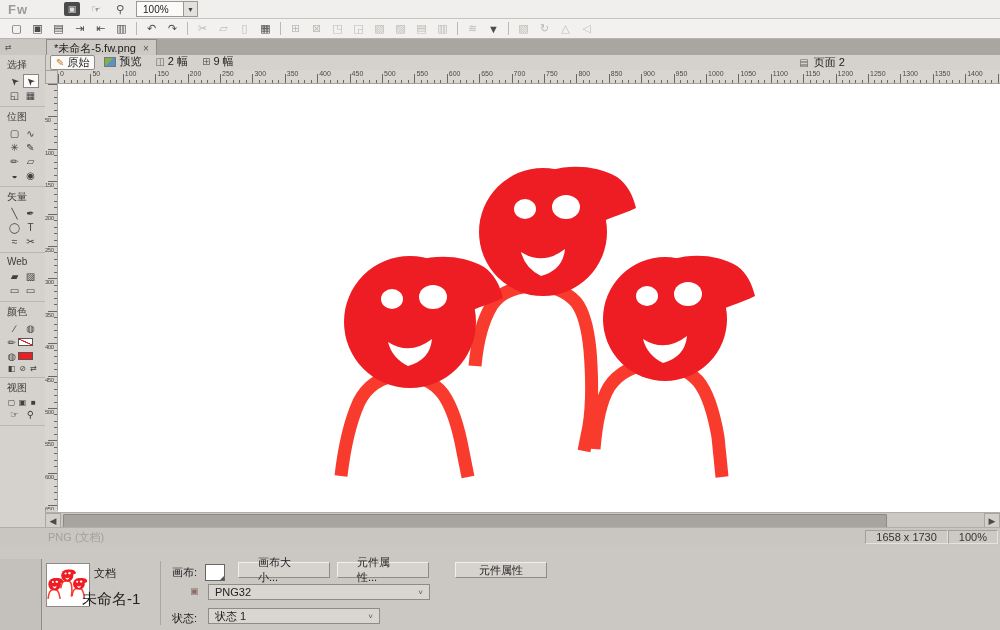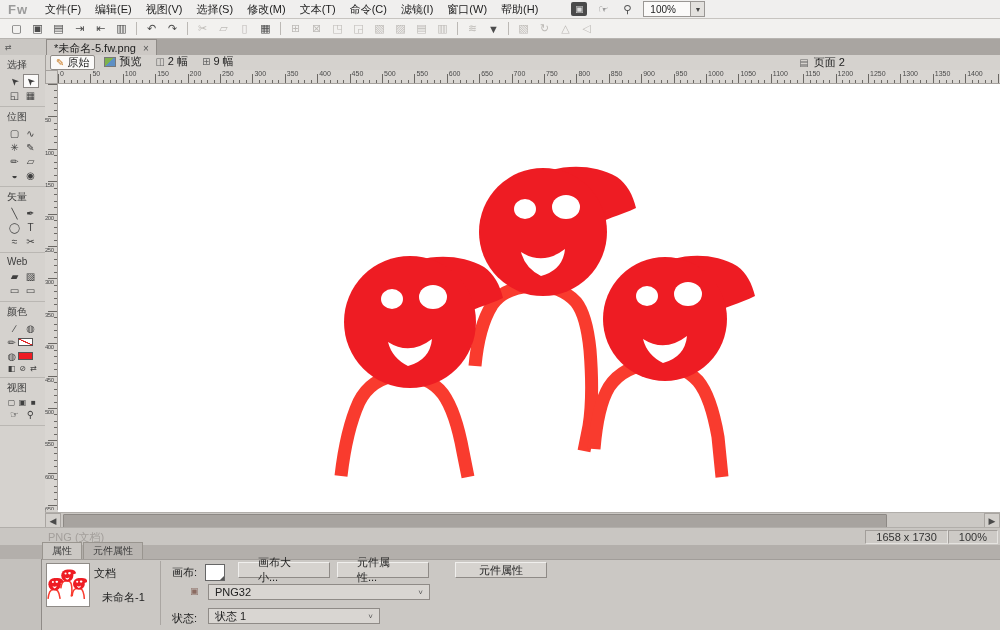--- a/index.html
+++ b/index.html
@@ -86,53 +86,41 @@
               padding:0 10px;font-size:11px;color:#333;}
   
   #props{left:0;top:545px;width:1000px;height:85px;background:#cbc8c4;}
   #props-tabs{height:14px;background:#b3afab;display:flex;align-items:flex-end;padding-left:42px;gap:1px;
               border-bottom:1px solid #a19d99;}
   .props-tab{font-size:10px;padding:1px 9px;background:#b9b5b1;color:#3a3a3a;border:1px solid #99958f;border-bottom:none;}
   .props-tab.active{background:#cbc8c4;}
   #props-left-gutter{position:absolute;left:0;top:14px;width:41px;height:71px;background:#c4c1bd;border-right:1px solid #8f8b87;}
   #doc-thumb{position:absolute;left:46px;top:18px;width:42px;height:42px;background:#fff;border:1px solid #8f8b87;}
   #doc-type{position:absolute;left:94px;top:21px;font-size:11px;}
-  #doc-name{position:absolute;left:102px;top:45px;font-size:11px;}
+  #doc-name{position:absolute;left:82px;top:45px;font-size:15px;}
   #props-vsep{position:absolute;left:160px;top:16px;width:1px;height:64px;background:#aaa6a2;}
   .props-label{position:absolute;font-size:11px;color:#222;}
   .props-btn{position:absolute;height:16px;box-sizing:border-box;background:#d6d3cf;
              border:1px solid #8f8b87;border-top-color:#f0efed;border-left-color:#f0efed;
              font-size:11px;display:flex;align-items:center;justify-content:center;padding:0 19px;}
   .dropdown{position:absolute;height:16px;box-sizing:border-box;background:#d9d6d2;border:1px solid #8f8b87;
             font-size:11px;display:flex;align-items:center;padding:0 6px;color:#222;}
   .dropdown .chev{margin-left:auto;font-size:8px;color:#555;}
   #canvas-color-swatch{position:absolute;left:205px;top:19px;width:18px;height:15px;background:#fff;
                        border:1px solid #666;}
   #canvas-color-swatch:after{content:"";position:absolute;right:0;bottom:0;border-left:4px solid transparent;
                              border-bottom:4px solid #555;}
   #fmt-icon{position:absolute;left:190px;top:41px;font-size:9px;color:#8a6a60;}
   svg{display:block;}
 </style>
 </head>
 <body>
 
 <div class="abs" id="menubar">
   <span id="fw-logo">Fw</span>
-  <div id="menu-items" style="display:flex;">
-      <span class="menu-item">文件(F)</span>
-      <span class="menu-item">编辑(E)</span>
-      <span class="menu-item">视图(V)</span>
-      <span class="menu-item">选择(S)</span>
-      <span class="menu-item">修改(M)</span>
-      <span class="menu-item">文本(T)</span>
-      <span class="menu-item">命令(C)</span>
-      <span class="menu-item">滤镜(I)</span>
-      <span class="menu-item">窗口(W)</span>
-      <span class="menu-item">帮助(H)</span>
-    </div>
   <div id="menubar-right">
     <span class="mb-icon" id="screen-mode-btn">▣</span>
     <span class="mb-icon">☞</span>
     <span class="mb-icon">⚲</span>
     <div id="zoom-combo">
       <span class="val">100%</span>
       <span class="arrow">▼</span>
     </div>
   </div>
 </div>
@@ -633,24 +621,20 @@
 
 <div class="abs" id="statusbar">
   <span id="status-format">PNG (文档)</span>
   <div id="status-right">
     <div class="status-box">1658 x 1730</div>
     <div class="status-box">100%</div>
   </div>
 </div>
 
 <div class="abs" id="props">
-  <div id="props-tabs">
-      <div class="props-tab active">属性</div>
-      <div class="props-tab">元件属性</div>
-    </div>
   <div id="props-left-gutter"></div>
 
   <div id="doc-thumb">
     <svg id="thumb-art" width="40" height="40" viewBox="330 160 420 320" preserveAspectRatio="xMidYMid meet">
         <path d="M 341 476 C 344 450 349 424 359 402 C 367 386 381 377 399 375 C 417 374 433 381 443 394 C 453 408 459 430 463 452 L 468 477" fill="none" stroke="#f93b2e" stroke-width="16" stroke-linejoin="round"></path>
         <path d="M 475 366 C 477 344 482 321 492 305 C 500 293 515 287 532 286 C 550 285 566 291 576 302 C 584 312 588 330 590 350 C 592 375 593 401 589 426 L 584 451" fill="none" stroke="#f93b2e" stroke-width="16" stroke-linejoin="round"></path>
         <path d="M 594 449 C 596 425 600 402 609 387 C 619 372 635 365 653 364 C 671 363 687 369 698 381 C 708 393 714 414 718 437 L 722 477" fill="none" stroke="#f93b2e" stroke-width="16" stroke-linejoin="round"></path>
         <path d="M 396 270 C 420 254 458 252 484 267 C 494 274 500 285 503 298 C 487 306 471 308 459 318 C 448 300 432 287 412 281 Z" fill="#ee1c23"></path>
         <circle cx="410" cy="322" r="66" fill="#ee1c23"></circle>
         <ellipse cx="392" cy="299" rx="11" ry="10" fill="#ffffff"></ellipse>

